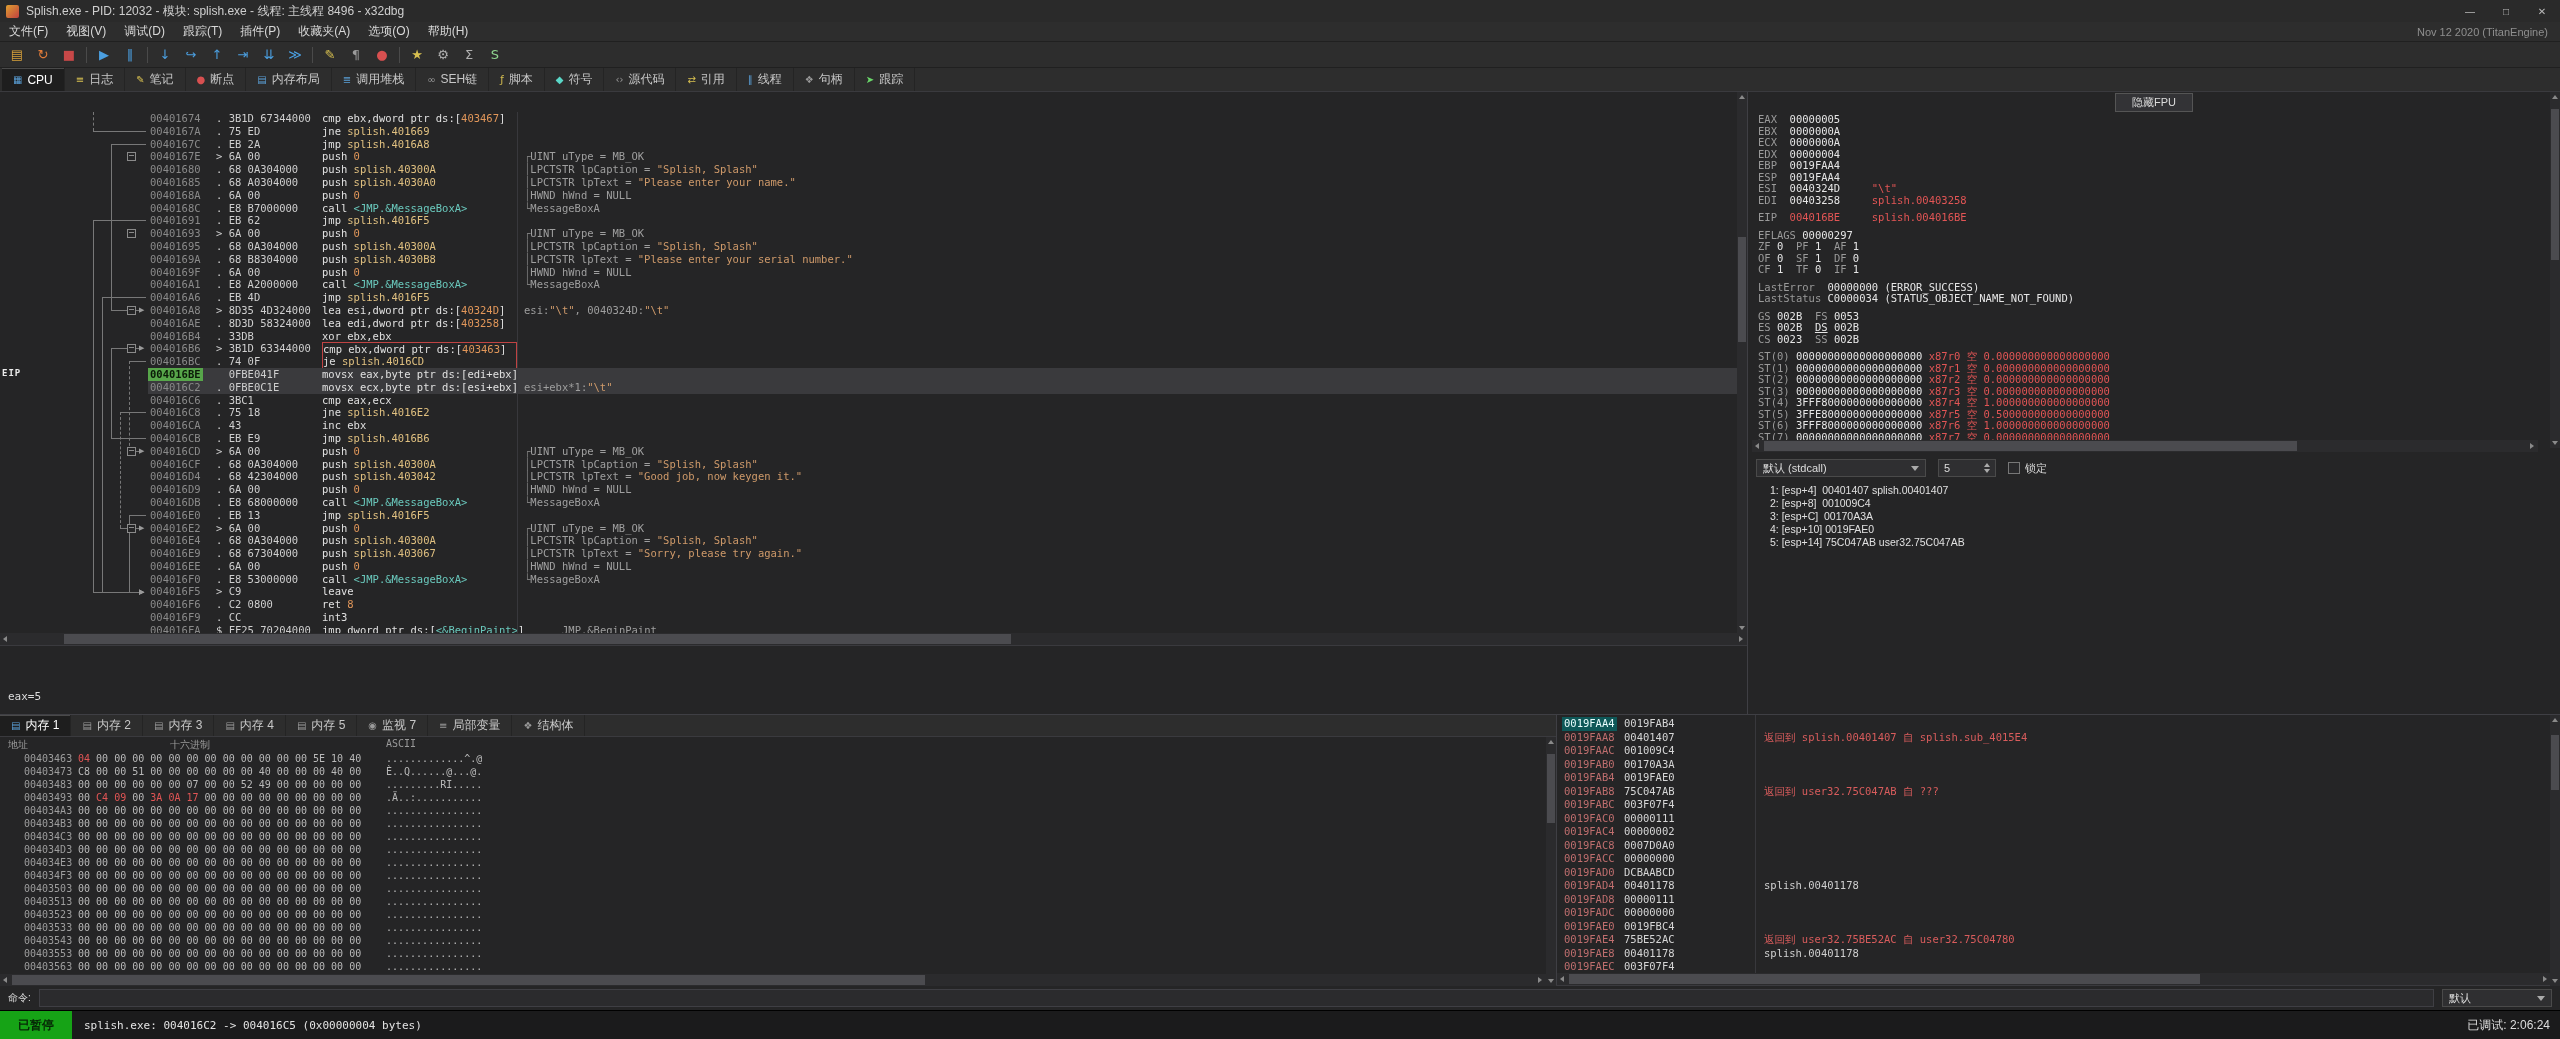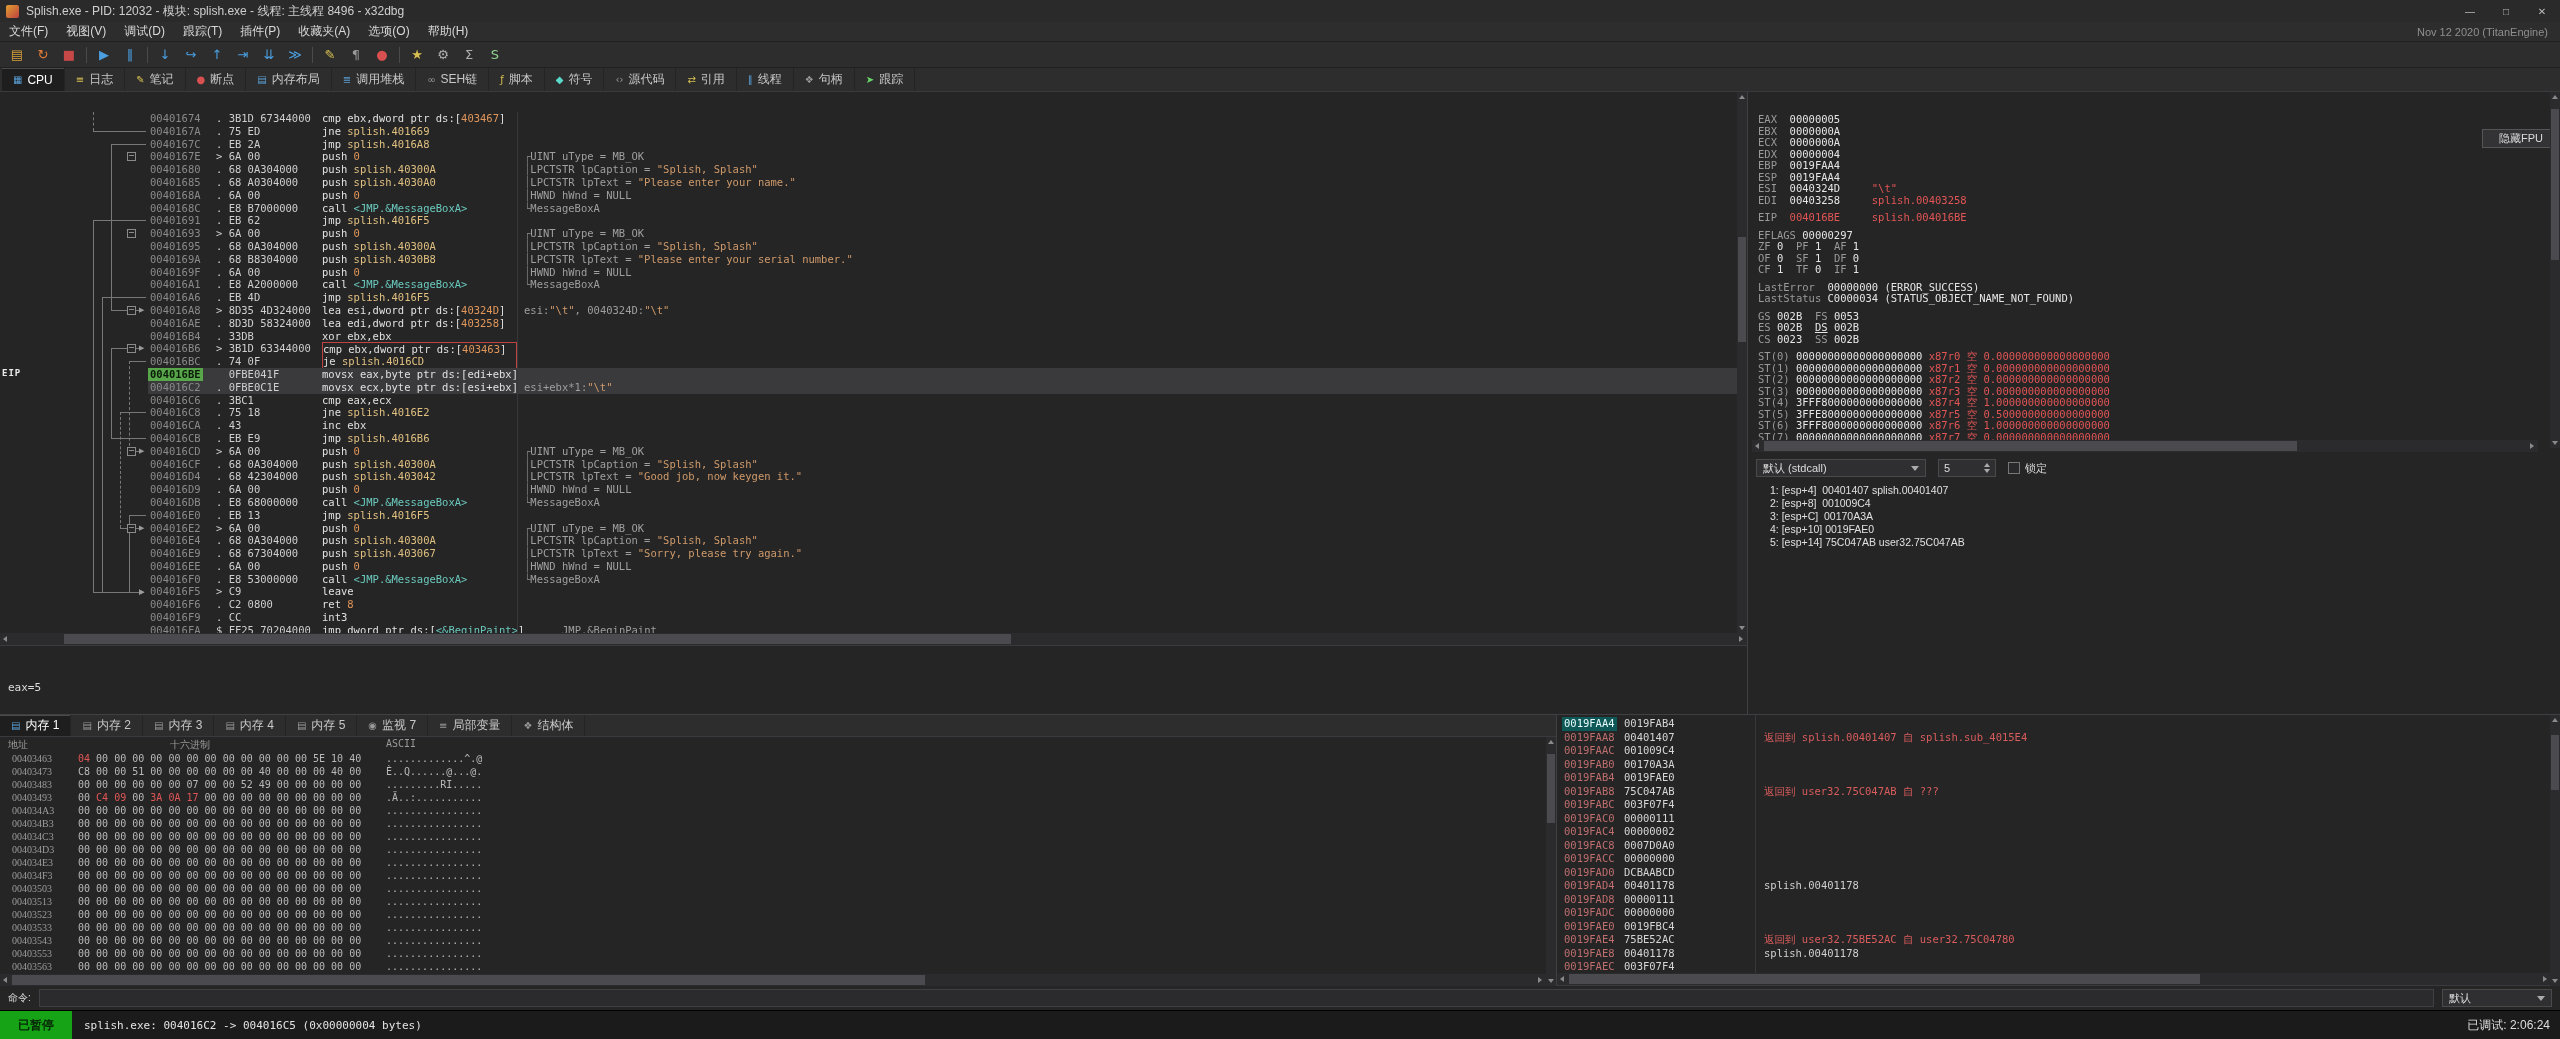--- a/index.html
+++ b/index.html
@@ -64,26 +64,26 @@
   .hscroll .sbtn{width:12px;height:100%;}
   .trk{flex:1;position:relative;}
   .thv{position:absolute;left:1px;right:1px;background:#4b4b4f;}
   .thh{position:absolute;top:1px;bottom:1px;background:#4b4b4f;}
   .sbtn.up::after{content:"";position:absolute;left:2px;top:3px;border-left:3px solid transparent;border-right:3px solid transparent;border-bottom:4px solid #8a8a8a;}
   .sbtn.dn::after{content:"";position:absolute;left:2px;top:3px;border-left:3px solid transparent;border-right:3px solid transparent;border-top:4px solid #8a8a8a;}
   .sbtn.lf::after{content:"";position:absolute;left:3px;top:3px;border-top:3px solid transparent;border-bottom:3px solid transparent;border-right:4px solid #8a8a8a;}
   .sbtn.rt::after{content:"";position:absolute;left:4px;top:3px;border-top:3px solid transparent;border-bottom:3px solid transparent;border-left:4px solid #8a8a8a;}
 
   
-  #infopane{position:absolute;left:0;top:645px;width:1747px;height:69px;border-top:1px solid #3a3a3e;background:#252526;box-sizing:border-box;padding:4px 8px;font-size:11px;line-height:15px;white-space:pre;}
+  #infopane{position:absolute;left:0;top:645px;width:1747px;height:69px;border-top:1px solid #3a3a3e;background:#252526;box-sizing:border-box;padding:13px 8px;font-size:11px;line-height:15px;white-space:pre;}
   .infosep{border-top:1px solid #3a3a3e;margin:4px 0;}
 
   
   #regpane{position:absolute;left:1747px;top:92px;width:813px;height:622px;background:#252526;border-left:1px solid #3f3f44;box-sizing:border-box;}
-  .fpurow{height:20px;display:flex;align-items:center;justify-content:flex-end;margin-top:36px;}
+  .fpurow{height:20px;display:flex;align-items:center;justify-content:center;}
   .fpubtn{font-size:11px;padding:1px 16px;background:#333336;border:1px solid #555;color:#ddd;font-family:"Liberation Sans",sans-serif;}
   #reglines{position:absolute;left:0;top:22px;right:12px;padding-left:10px;font-size:10.5px;line-height:11.5px;white-space:pre;}
   .rgap{height:6px;}
   .sg-n{color:#9a9a9a;} .sg-v{color:#e6e6e6;} .sg-r{color:#e25555;} .sg-u{color:#e6e6e6;text-decoration:underline;}
   #convrow{position:absolute;left:8px;top:366px;height:20px;display:flex;align-items:center;gap:12px;}
   .combo{width:170px;height:18px;background:#2f2f31;border:1px solid #4a4a4a;display:flex;align-items:center;justify-content:space-between;padding:0 6px;box-sizing:border-box;font-size:11px;color:#ddd;}
   .caret{border-left:4px solid transparent;border-right:4px solid transparent;border-top:5px solid #aaa;}
   .spinner{width:58px;height:18px;background:#2f2f31;border:1px solid #4a4a4a;display:flex;align-items:center;justify-content:space-between;padding:0 5px;box-sizing:border-box;font-size:11px;color:#ddd;}
   .spin{display:flex;flex-direction:column;gap:2px;}
   .spin i{display:block;border-left:3px solid transparent;border-right:3px solid transparent;}
@@ -92,21 +92,21 @@
   .cbox{width:10px;height:10px;border:1px solid #777;background:#29292b;display:inline-block;}
   #arglist{position:absolute;left:12px;top:392px;right:12px;padding-left:10px;font-size:10.5px;line-height:13px;white-space:pre;color:#e0e0e0;}
 
   
   #bottomrow{position:absolute;left:0;top:714px;width:2560px;height:271px;border-top:1px solid #3f3f44;box-sizing:border-box;background:#252526;}
   #bottabs{position:absolute;left:0;top:0;width:1556px;height:22px;background:#2d2d2d;display:flex;border-bottom:1px solid #3a3a3e;box-sizing:border-box;}
   #dumpheader{position:absolute;left:0;top:22px;width:1556px;height:15px;color:#9a9a9a;font-size:10px;}
   #dumpheader span{position:absolute;top:1px;}
   #mrows{position:absolute;left:0;top:37px;width:1546px;height:222px;overflow:hidden;font-size:10px;}
   .mrow{position:relative;height:13px;line-height:13px;white-space:pre;}
-  .maddr{position:absolute;left:12px;color:#9d9d9d;font-family:Liberation Serif, serif;}
+  .maddr{position:absolute;left:24px;color:#9d9d9d;}
   .mhex{position:absolute;left:78px;color:#9d9d9d;}
   .mb{color:#b9b9b9;} .mb.mr{color:#e25555;}
   .mascii{position:absolute;left:386px;color:#b9b9b9;}
 
   #stackpane{position:absolute;left:1556px;top:0;right:0;bottom:0;border-left:1px solid #3f3f44;box-sizing:border-box;background:#252526;}
   #stackpane::before{content:"";position:absolute;left:198px;top:0;bottom:12px;border-left:1px solid #38383c;}
   #srows{position:absolute;left:1px;top:2px;right:10px;bottom:12px;overflow:hidden;font-size:10.5px;}
   .stkrow{position:relative;height:13.5px;line-height:13.5px;white-space:pre;}
   .saddr{position:absolute;left:6px;color:#bf6e6e;}
   .saddr.ssel{background:#0e5858;color:#eafefe;padding:0 2px;left:4px;}

